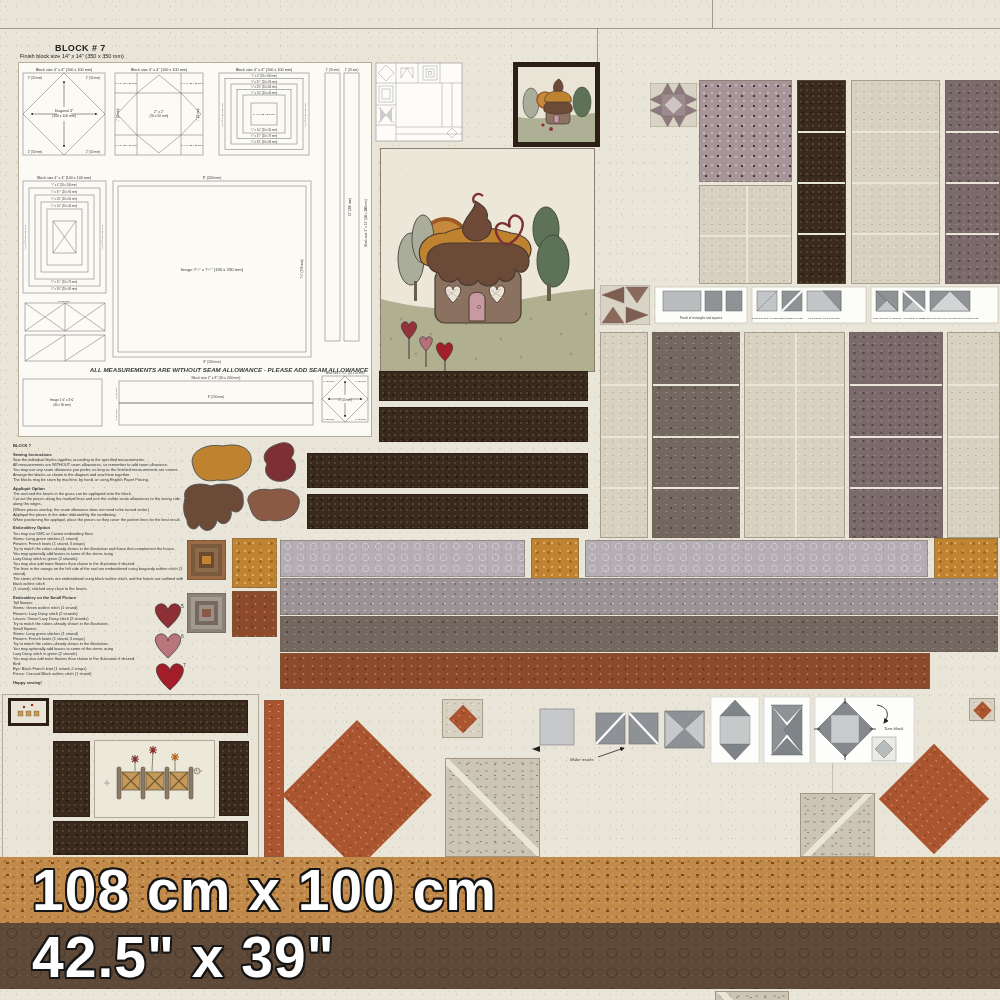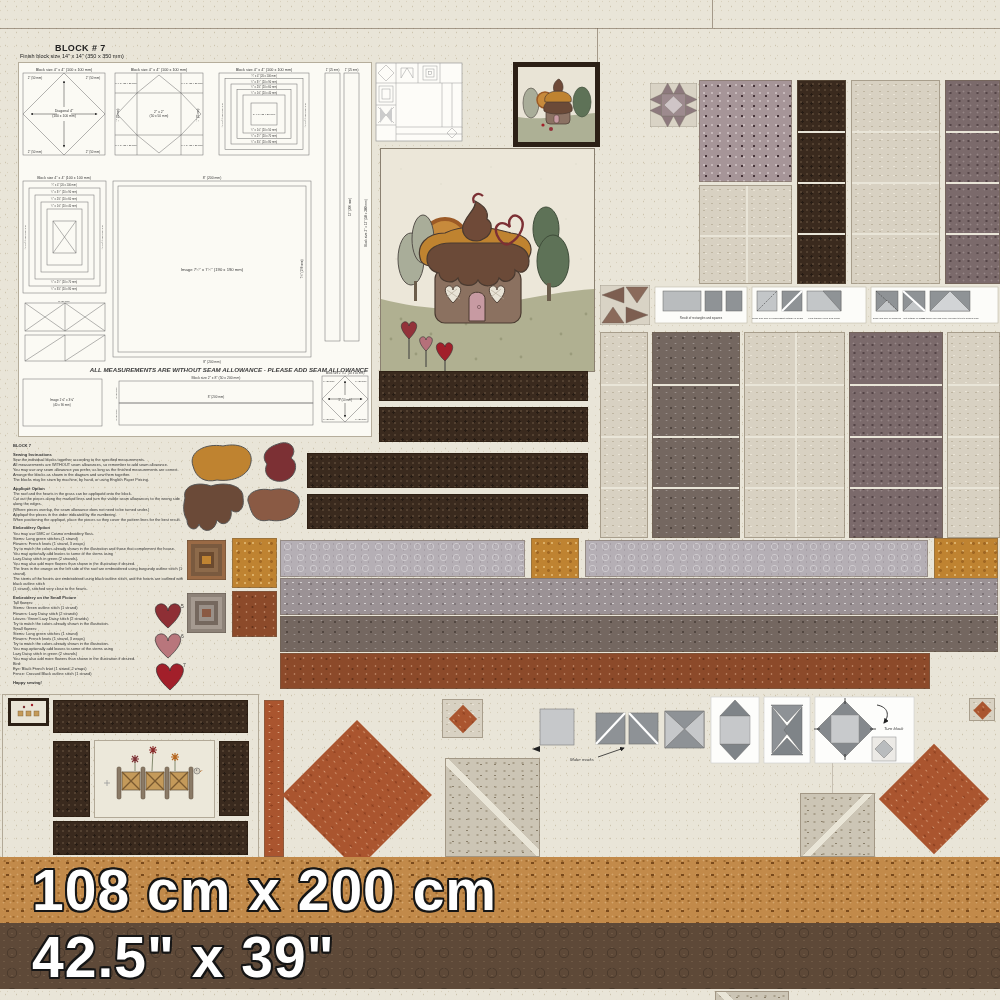--- a/index.html
+++ b/index.html
@@ -614,19 +614,19 @@
         <line x1="317" y1="59" x2="317" y2="65"></line>
         <line x1="286" y1="34" x2="292" y2="34"></line>
       </g>
     <path d="M349,10 C360,12 362,20 356,28" fill="none" stroke="#222" stroke-width=".9" marker-end="url(#ar)"></path>
     <text x="356" y="35" font-size="4.2" font-style="italic">Turn block</text>
     <rect x="344" y="42" width="24" height="24" fill="#eceae6" stroke="#999" stroke-width=".6"></rect>
     <polygon points="356,45 365,54 356,63 347,54" fill="#b9bcbe" stroke="#777" stroke-width=".5"></polygon>
   </svg>
 
   <div class="abs fab-botorange" style="left:0;top:857px;width:1000px;height:66px">
-    <div class="abs bigsize" style="left:32px;top:5px">108 cm x 200 cm</div>
+    <div class="abs bigsize" style="left:32px;top:5px">108 cm x 100 cm</div>
   </div>
   <div class="abs fab-botbrown" style="left:0;top:923px;width:1000px;height:66px">
     <div class="abs bigsize" style="left:32px;top:6px">42.5" x 39"</div>
   </div>
 
 </div>
 
 </body></html>

